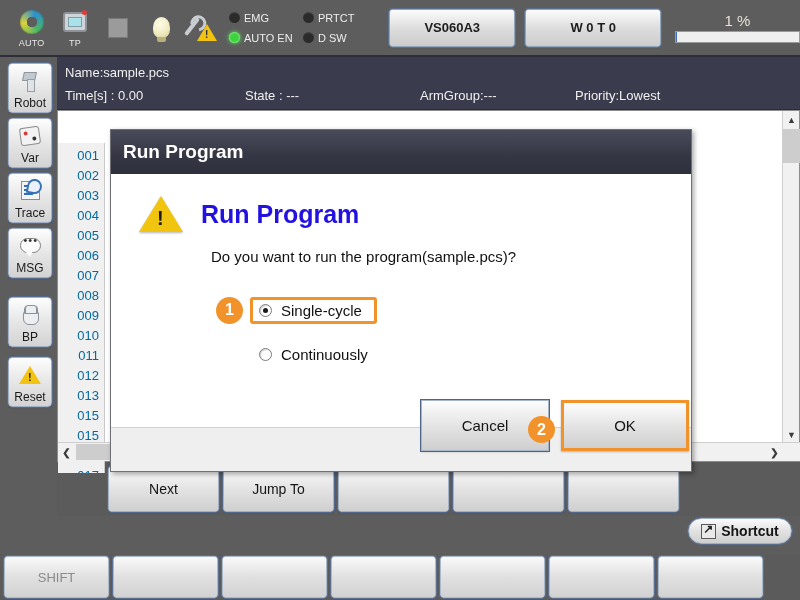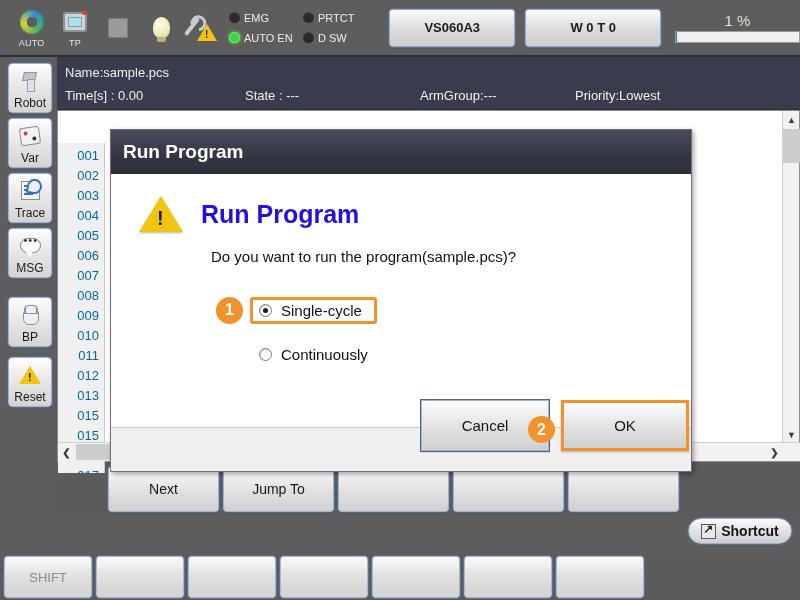--- a/index.html
+++ b/index.html
@@ -278,21 +278,21 @@
     position: relative;
   }
   .sc-ic::after {
     content:"↗"; position:absolute; left:1px; top:-3px; font-size:12px; color:#222;
   }
   .shiftrow {
     position: absolute; left: 4px; top: 556px; width: 793px; height: 42px;
     display: flex; gap: 4px;
   }
   .shift-btn {
-    width: 88px; height: 42px; border-radius: 3px;
+    width: 105px; height: 42px; border-radius: 3px;
     background: linear-gradient(#fafafa, #e0e0e0 50%, #d2d2d2);
     border: 1px solid #aab8cb; outline: 1px solid #5b6f90;
     display:flex; align-items:center; justify-content:center;
     font-size: 13px; color: #8a8a8a;
     box-shadow: 0 1px 1px rgba(0,0,0,.3);
   }
 </style>
 </head>
 <body>
 

